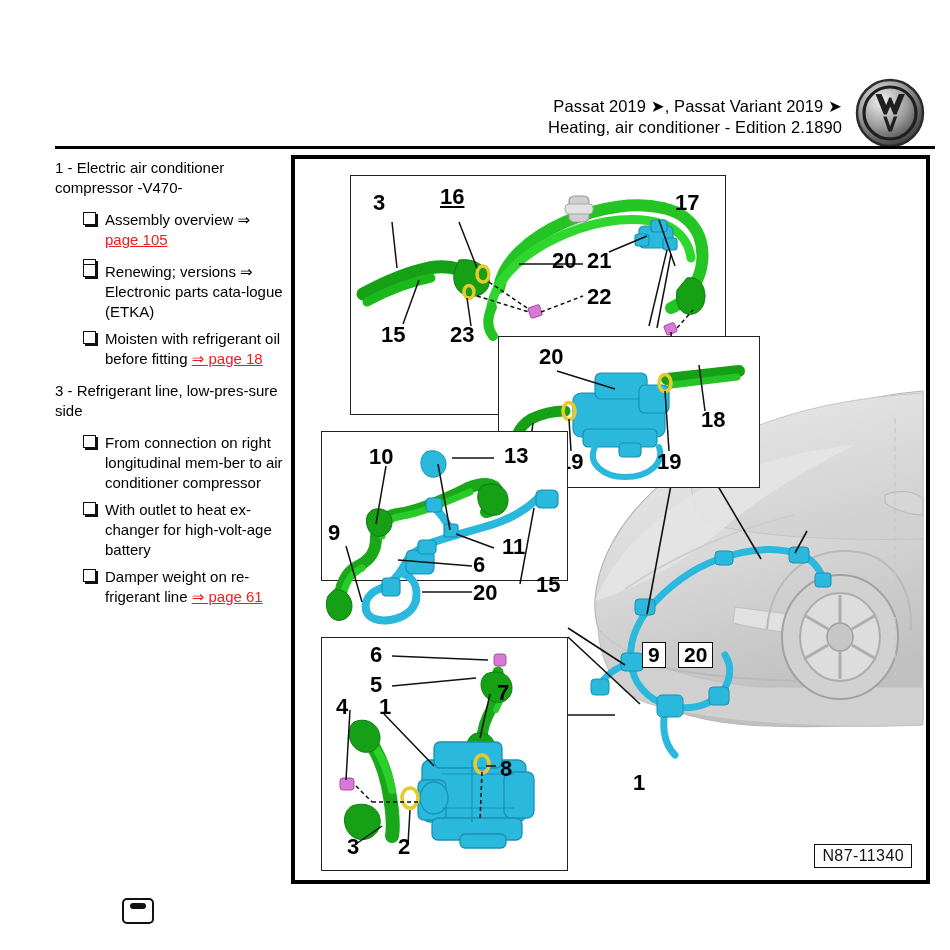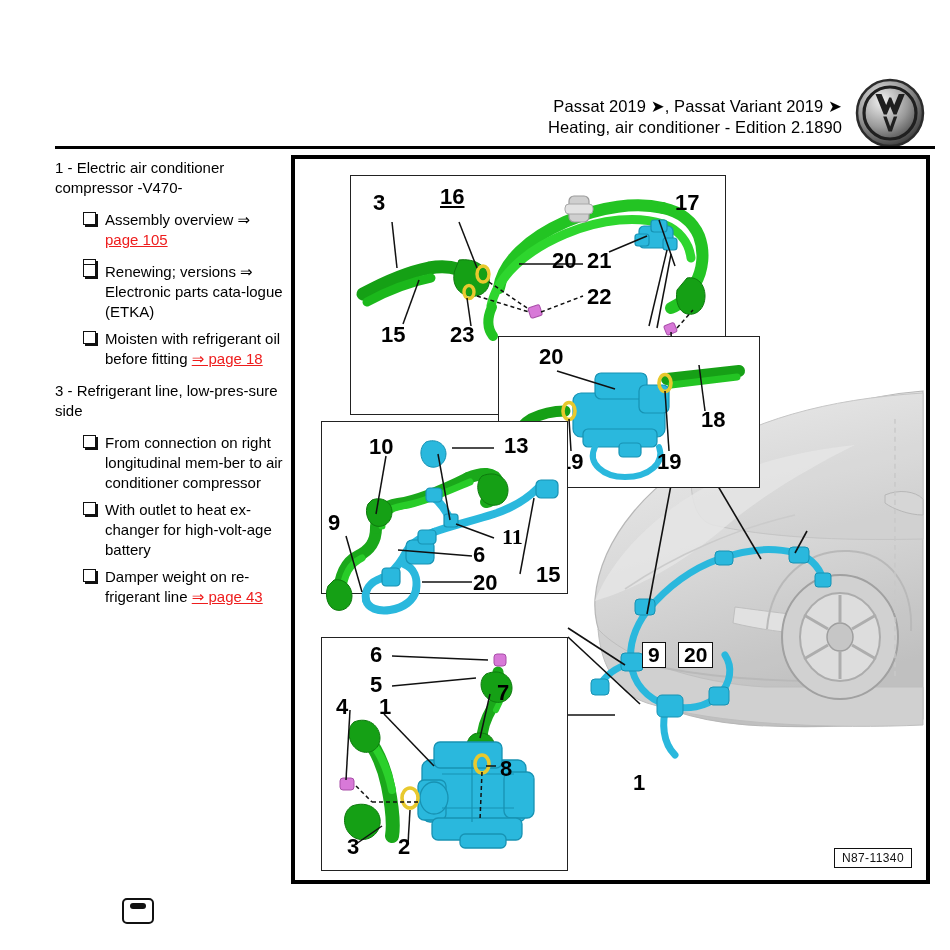--- a/index.html
+++ b/index.html
@@ -47,41 +47,41 @@
   
   .figure{
     position:absolute;left:291px;top:155px;
     width:639px;height:729px;
     border:4px solid #000;
     background:#fff;
     box-sizing:border-box;
   }
   .panel{position:absolute;border:1.6px solid #222;background:#fff;box-sizing:border-box;}
   .p-top{left:55px;top:16px;width:376px;height:240px;}
-  .p-mid{left:26px;top:262px;width:247px;height:173px;}
+  .p-mid{left:26px;top:272px;width:247px;height:150px;}
   .p-bot{left:26px;top:478px;width:247px;height:234px;}
   .p-inset{left:147px;top:160px;width:262px;height:152px;border:1.6px solid #222;}
 
   .callout{
     position:absolute;
     font-weight:bold;font-size:22px;
     color:#000;
     font-family:"Liberation Sans",sans-serif;
     line-height:1;
     white-space:nowrap;
   }
   .callout.boxed{
     border:1.6px solid #111;background:#fff;
     padding:1px 5px 2px 5px;font-size:21px;
   }
 
   .figcode{
     position:absolute;right:14px;bottom:12px;
     border:1.4px solid #111;background:#fff;
-    font-size:12px;font-family:"Liberation Sans",sans-serif;
+    font-size:16px;font-family:"Liberation Sans",sans-serif;
     padding:2px 7px;letter-spacing:.4px;
     color:#111;
   }
 
   .bottom-icon{
     position:absolute;left:122px;top:898px;width:32px;height:26px;
     border:2.6px solid #111;border-radius:5px;background:#fff;
     box-sizing:border-box;
   }
   .bottom-icon::after{
@@ -165,21 +165,21 @@
         <div class="bullet">
           <span class="sq"></span>
           <span>From connection on right longitudinal mem-ber to air conditioner compressor</span>
         </div>
         <div class="bullet">
           <span class="sq"></span>
           <span>With outlet to heat ex-changer for high-volt-age battery</span>
         </div>
         <div class="bullet">
           <span class="sq"></span>
-          <span>Damper weight on re-frigerant line </span><a class="lnk" href="#">⇒ page 43</a>
+          <span>Damper weight on re-frigerant line </span><a class="lnk" href="#">⇒ page 61</a>
         </div>
       </div>
     </div>
 
   </div>
 
   <div class="figure">
 
     <svg width="631" height="721" viewBox="0 0 631 721" style="position:absolute;left:0;top:0;">
       <defs>
@@ -425,21 +425,21 @@
           <path d="M134 102 L172 116"></path>
           <path d="M76 128 L150 134"></path>
           <path d="M100 160 L150 160"></path>
           <path d="M198 152 L212 76"></path>
         </g>
       </svg>
 
       <span class="callout" style="left:47px;top:14px;">10</span>
       <span class="callout" style="left:182px;top:13px;">13</span>
       <span class="callout" style="left:6px;top:90px;">9</span>
-      <span class="callout" style="left:180px;top:104px;font-family:Liberation Serif, serif;">11</span>
+      <span class="callout" style="left:180px;top:104px;">11</span>
       <span class="callout" style="left:151px;top:122px;">6</span>
       <span class="callout" style="left:214px;top:142px;">15</span>
       <span class="callout" style="left:151px;top:150px;">20</span>
     </div>
 
     <div class="panel p-bot">
       <svg width="244" height="231" viewBox="0 0 244 231">
 
         <g fill="none" stroke="#1aa81a" stroke-width="11" stroke-linecap="round" stroke-linejoin="round">
           <path d="M176 34 C178 50 176 60 170 70 C164 80 160 90 160 102"></path>

